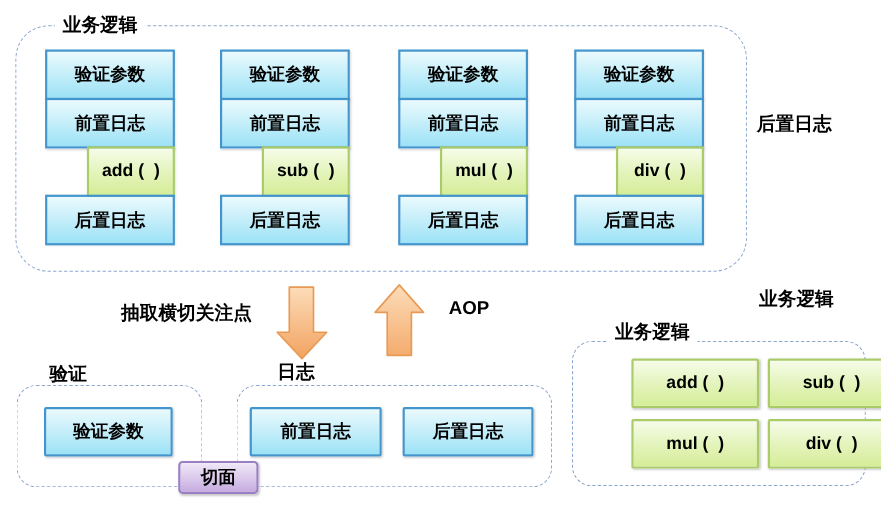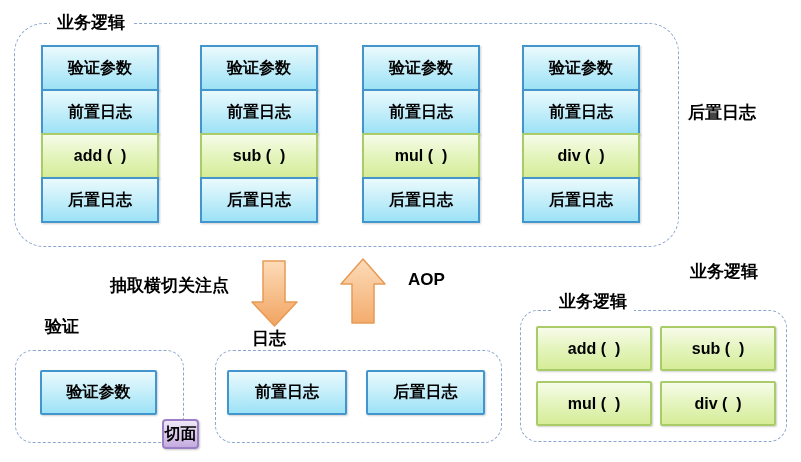--- a/index.html
+++ b/index.html
@@ -25,20 +25,21 @@
   .cell:first-child{margin-top:0;}
   .blue{
     background:linear-gradient(to bottom,#eafafd 0%,#c8effa 45%,#9ce2f6 100%);
     border:2px solid #4295cd;
     box-shadow:1px 1px 2px rgba(120,120,120,.35);
   }
   .green{
     background:linear-gradient(to bottom,#f6fce9 0%,#e4f4bd 50%,#d5ed98 100%);
     border:2px solid #a9cc69;
     box-shadow:1px 1px 2px rgba(120,120,120,.35);
+    margin-left:38px;
   }
   .box{
     position:absolute;display:flex;align-items:center;justify-content:center;
     font-size:16px;font-weight:bold;box-sizing:border-box;white-space:pre;border-radius:2px;
   }
   .aspect{
     position:absolute;display:flex;align-items:center;justify-content:center;
     font-size:16px;font-weight:bold;box-sizing:border-box;
     background:linear-gradient(to bottom,#efe7f7 0%,#dccbec 50%,#c5abe0 100%);
     border:2px solid #9b7fc4;border-radius:4px;
@@ -101,29 +102,29 @@
         <stop offset="0" stop-color="#fcdcb9"></stop>
           <stop offset="1" stop-color="#f4ac6e"></stop>
       </linearGradient>
     </defs>
     <polygon points="23,1 45,26 34,26 34,65 12,65 12,26 1,26" fill="url(#grad-up)" stroke="#e89a55" stroke-width="1.5" stroke-linejoin="round"></polygon>
   </svg>
 
   <div class="free-label" style="left:408px;top:270px;">AOP</div>
 
   <div class="dashed-group" style="left:15px;top:350px;width:167px;height:91px;border-radius:18px;"></div>
-  <div class="group-label" style="left:38px;top:317px;text-align:center;">验证</div>
+  <div class="group-label" style="left:38px;top:330px;text-align:center;">验证</div>
   <div class="box blue" style="left:40px;top:370px;width:117px;height:45px;">验证参数</div>
 
   <div class="dashed-group" style="left:215px;top:350px;width:285px;height:91px;border-radius:18px;"></div>
   <div class="group-label" style="left:226px;top:329px;margin-left:19px;">日志</div>
   <div class="box blue" style="left:227px;top:370px;width:120px;height:45px;">前置日志</div>
   <div class="box blue" style="left:366px;top:370px;width:119px;height:45px;">后置日志</div>
 
-  <div class="aspect" style="left:162px;top:419px;width:37px;height:30px;">切面</div>
+  <div class="aspect" style="left:162px;top:419px;width:73px;height:30px;">切面</div>
 
   <div class="free-label" style="left:690px;top:262px;">业务逻辑</div>
   <div class="dashed-group" style="left:520px;top:310px;width:265px;height:130px;border-radius:18px;"></div>
   <div class="group-label" style="left:552px;top:292px;">业务逻辑</div>
   <div class="box green" style="left:536px;top:326px;width:116px;height:45px;">add (  )</div>
   <div class="box green" style="left:660px;top:326px;width:116px;height:45px;">sub (  )</div>
   <div class="box green" style="left:536px;top:381px;width:116px;height:45px;">mul (  )</div>
   <div class="box green" style="left:660px;top:381px;width:116px;height:45px;">div (  )</div>
 
 </div>

